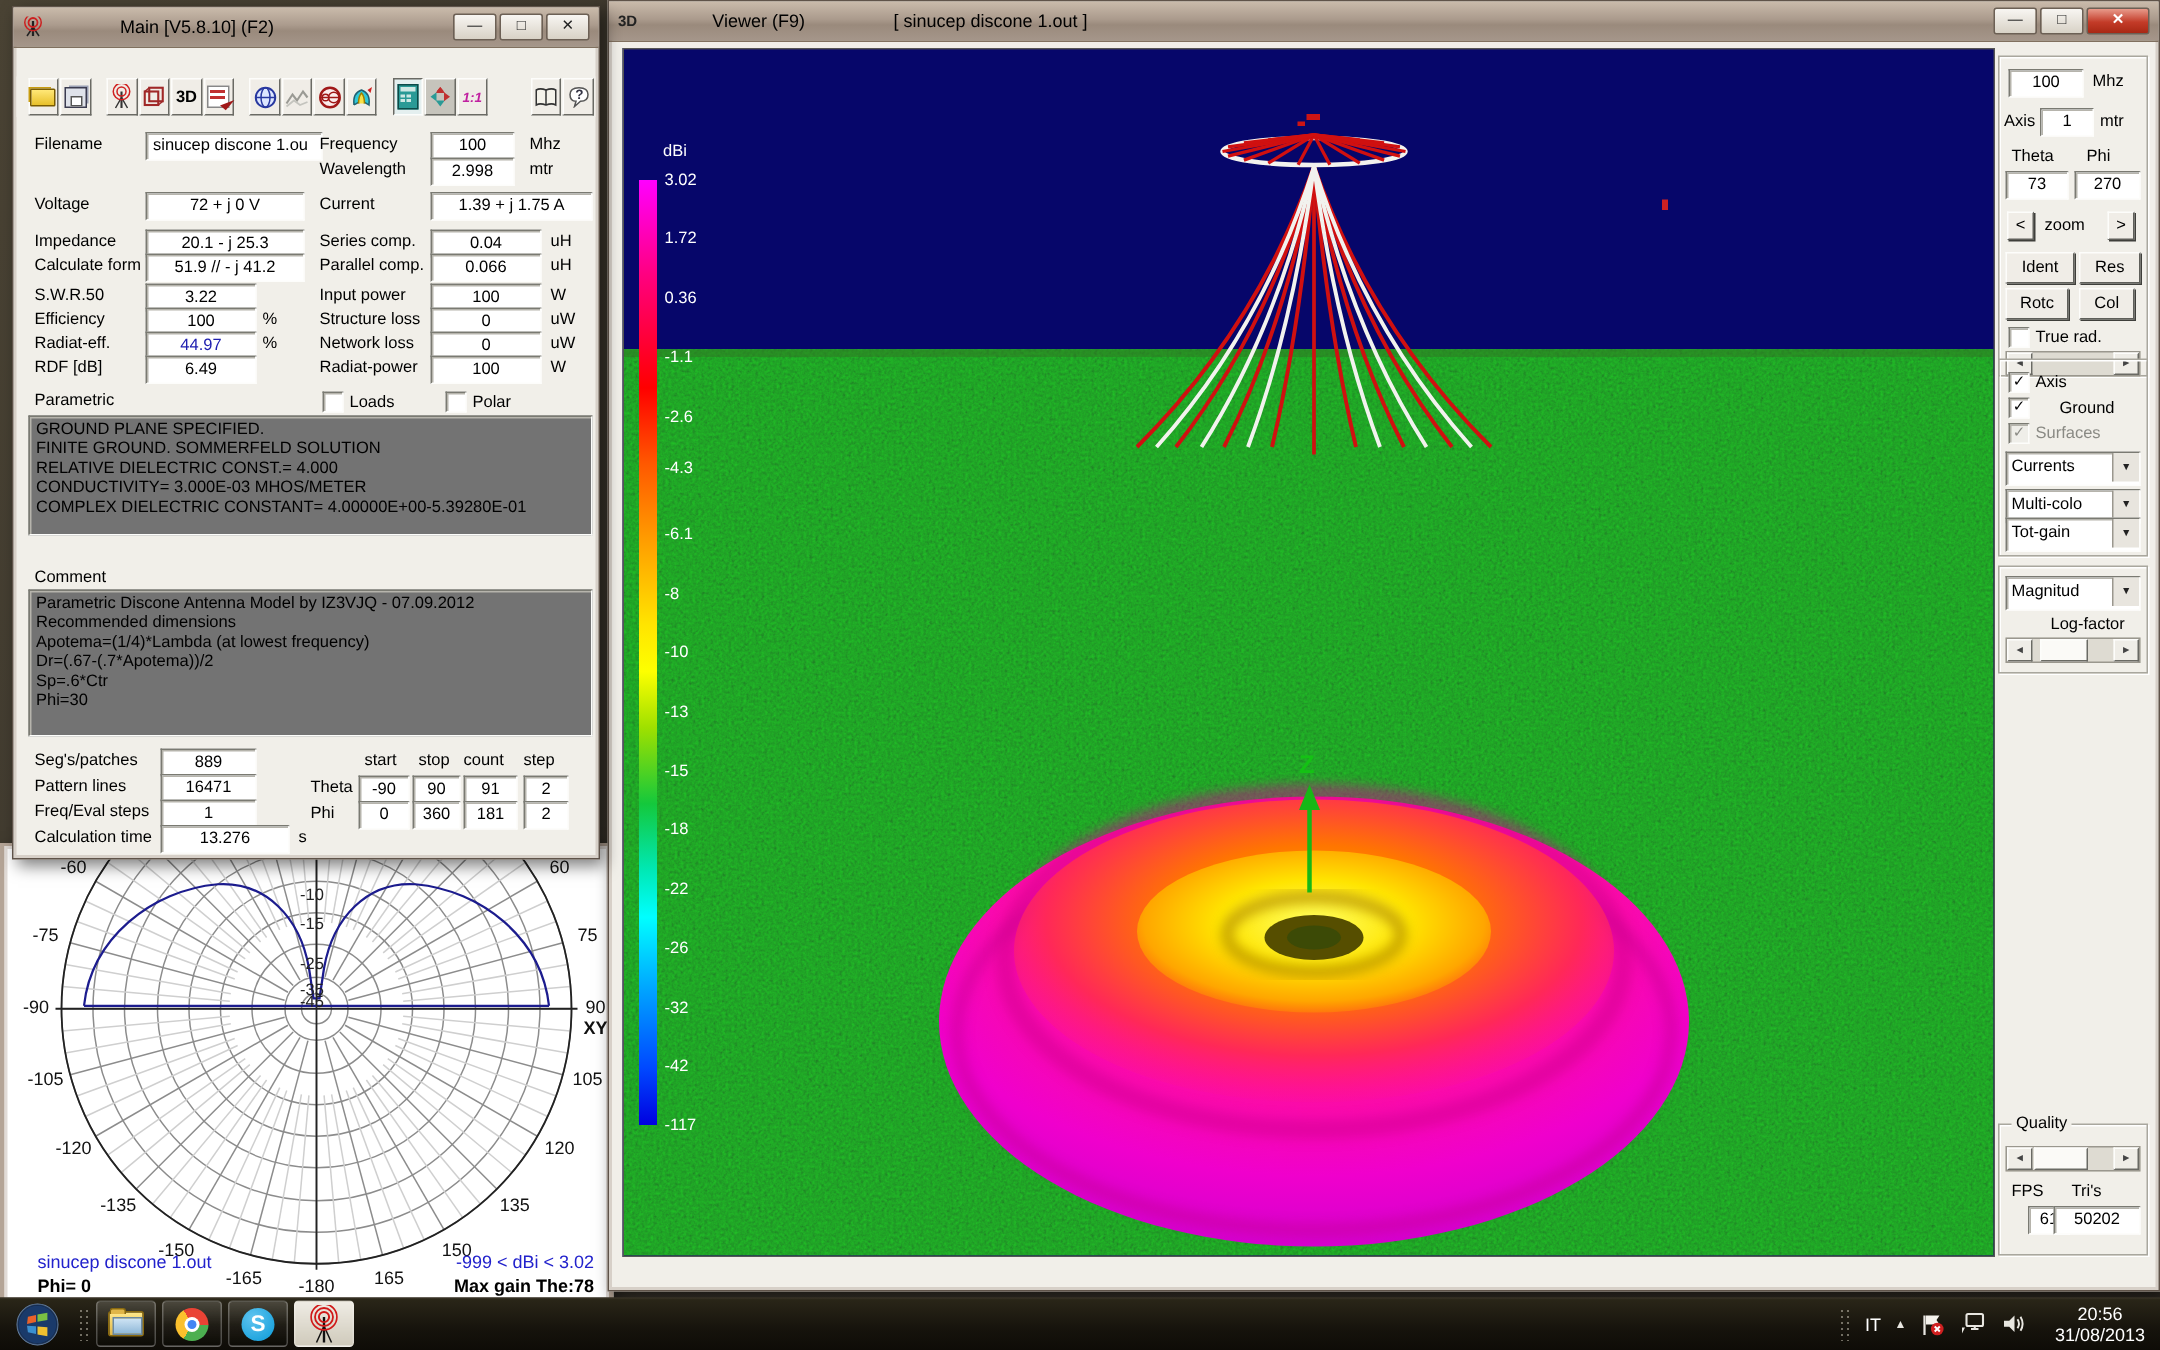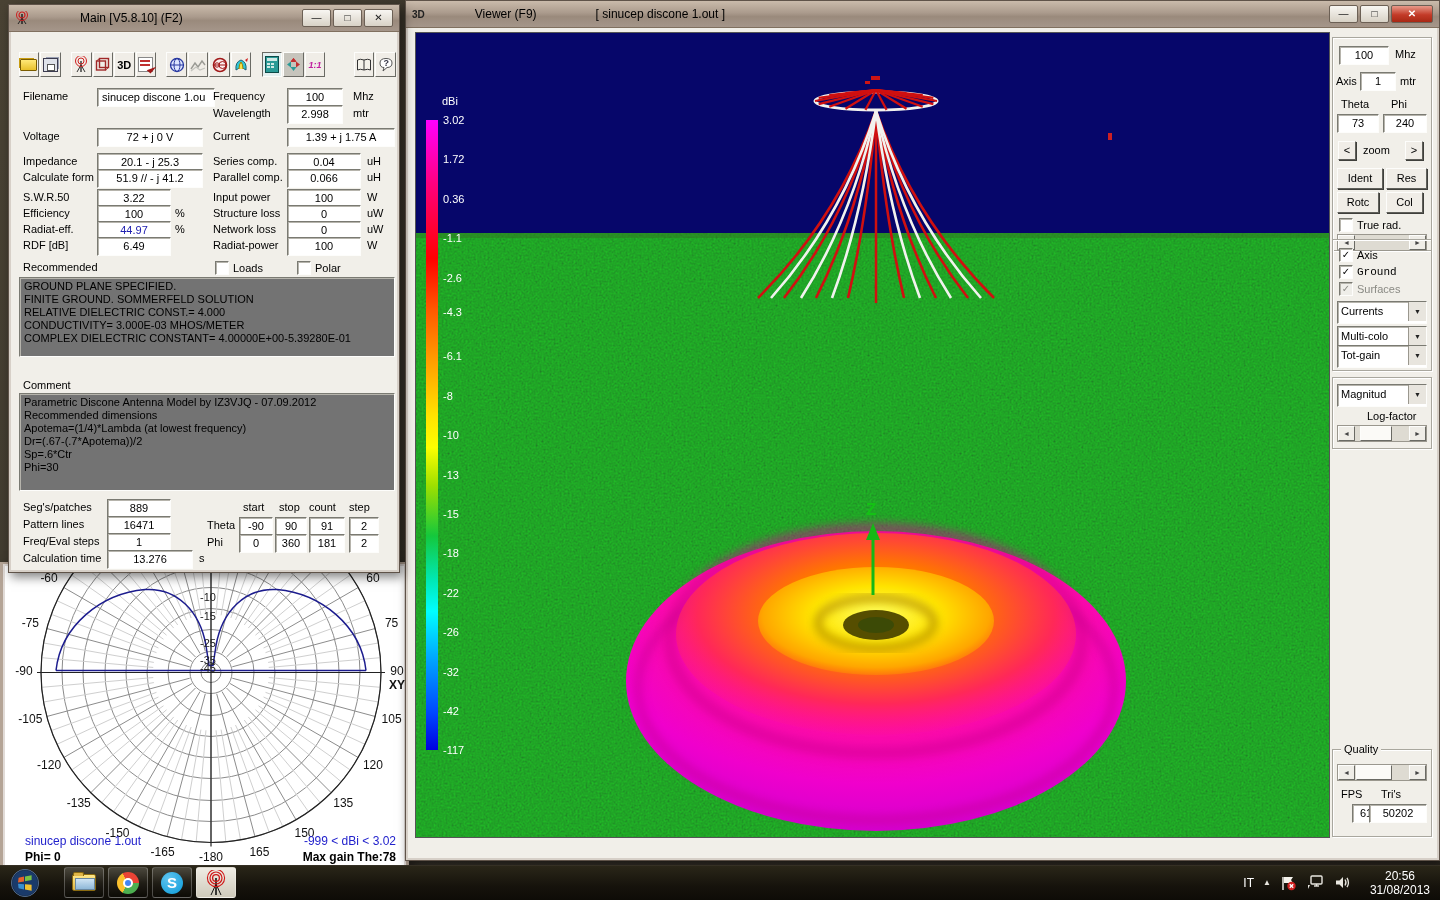--- a/index.html
+++ b/index.html
@@ -333,41 +333,41 @@
     <div id="vpanel">
       <div class="grp" style="left:0;top:2px;width:98px;height:212px;">
         <div class="fld" style="left:6px;top:8px;width:48px;">100</div>
         <div class="lbl" style="left:62px;top:10px;">Mhz</div>
         <div class="lbl" style="left:3px;top:37px;">Axis</div>
         <div class="fld" style="left:27px;top:34px;width:34px;">1</div>
         <div class="lbl" style="left:67px;top:37px;">mtr</div>
         <div class="lbl" style="left:8px;top:60px;">Theta</div>
         <div class="lbl" style="left:58px;top:60px;">Phi</div>
         <div class="fld" style="left:4px;top:76px;width:40px;">73</div>
-        <div class="fld" style="left:50px;top:76px;width:42px;">240</div>
+        <div class="fld" style="left:50px;top:76px;width:42px;">270</div>
         <div class="btn3d" style="left:5px;top:103px;width:16px;height:17px;line-height:16px;">&lt;</div>
         <div class="lbl" style="left:30px;top:106px;">zoom</div>
         <div class="btn3d" style="left:72px;top:103px;width:16px;height:17px;line-height:16px;">&gt;</div>
         <div class="btn3d" style="left:4px;top:130px;width:44px;height:19px;line-height:18px;">Ident</div>
         <div class="btn3d" style="left:53px;top:130px;width:39px;height:19px;line-height:18px;">Res</div>
         <div class="btn3d" style="left:4px;top:154px;width:40px;height:19px;line-height:18px;">Rotc</div>
         <div class="btn3d" style="left:53px;top:154px;width:35px;height:19px;line-height:18px;">Col</div>
         <div class="chk" style="left:6px;top:180px;"></div>
         <div class="lbl" style="left:24px;top:181px;">True rad.</div>
         <div class="scroll" style="left:4px;top:196px;width:88px;">
           <span class="sa" style="left:0;">◄</span>
             <span class="sa" style="right:0;">►</span>
         </div>
       </div>
 
       <div class="grp" style="left:0;top:204px;width:98px;height:130px;">
         <div class="chk" style="left:6px;top:8px;">✓</div>
         <div class="lbl" style="left:24px;top:9px;">Axis</div>
         <div class="chk" style="left:6px;top:25px;">✓</div>
-        <div class="lbl" style="left:24px;top:26px;font-family:Liberation Mono, monospace;">Ground</div>
+        <div class="lbl" style="left:40px;top:26px;">Ground</div>
         <div class="chk gray" style="left:6px;top:42px;">✓</div>
         <div class="lbl" style="left:24px;top:43px;color:#8a8a84;">Surfaces</div>
         <div class="dd" style="left:4px;top:61px;width:88px;">
           <span class="dd-txt">Currents</span>
             <span class="dd-btn">▼</span>
         </div>
         <div class="dd" style="left:4px;top:86px;width:88px;">
           <span class="dd-txt">Multi-colo</span>
             <span class="dd-btn">▼</span>
         </div>
@@ -576,21 +576,21 @@
     <div class="lbl" style="left:166px;top:218px;">%</div>
     <div class="lbl" style="left:204px;top:218px;">Network loss</div>
     <div class="fld" style="left:278px;top:216px;width:72px;">0</div>
     <div class="lbl" style="left:358px;top:218px;">uW</div>
     <div class="lbl" style="left:14px;top:234px;">RDF [dB]</div>
     <div class="fld" style="left:88px;top:232px;width:72px;">6.49</div>
     <div class="lbl" style="left:204px;top:234px;">Radiat-power</div>
     <div class="fld" style="left:278px;top:232px;width:72px;">100</div>
     <div class="lbl" style="left:358px;top:234px;">W</div>
 
-    <div class="lbl" style="left:14px;top:256px;">Recommended</div>
+    <div class="lbl" style="left:14px;top:256px;">Parametric</div>
     <div class="chk" style="left:206px;top:256px;"></div>
     <div class="lbl" style="left:224px;top:257px;">Loads</div>
     <div class="chk" style="left:288px;top:256px;"></div>
     <div class="lbl" style="left:306px;top:257px;">Polar</div>
     <div class="sunkbox" style="left:10px;top:272px;width:366px;height:74px;line-height:13px;" id="env-box">
         <div>GROUND PLANE SPECIFIED.</div>
         <div>FINITE GROUND.  SOMMERFELD SOLUTION</div>
         <div>RELATIVE DIELECTRIC CONST.=  4.000</div>
         <div>CONDUCTIVITY= 3.000E-03 MHOS/METER</div>
         <div>COMPLEX DIELECTRIC CONSTANT= 4.00000E+00-5.39280E-01</div>

